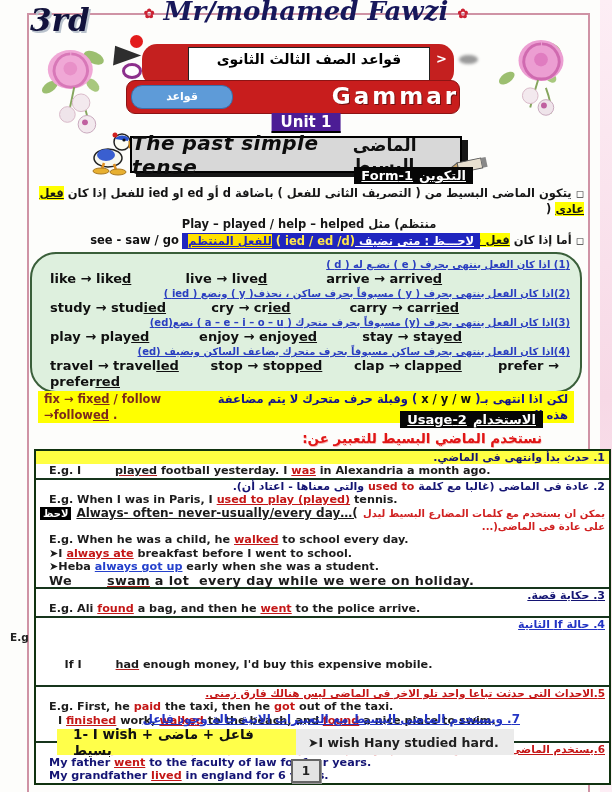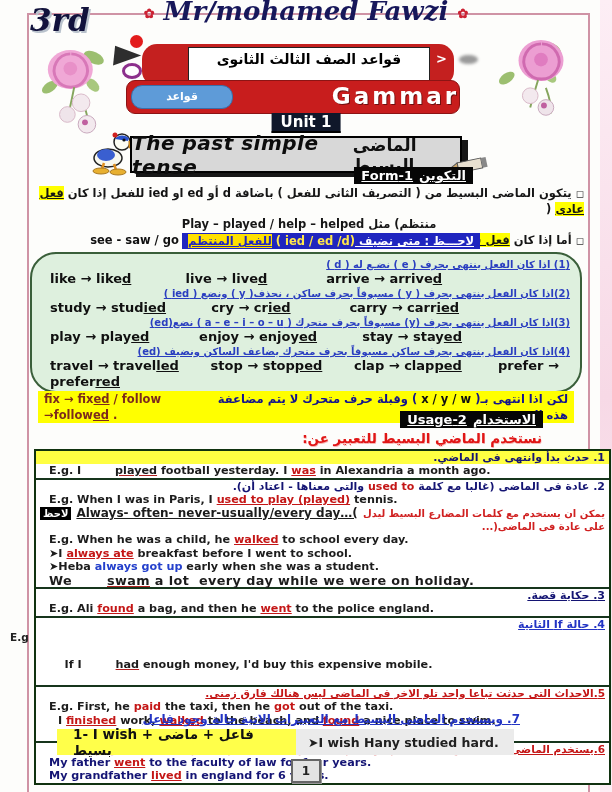--- a/index.html
+++ b/index.html
@@ -32,21 +32,21 @@
     background:#fff;border:3px solid #8c2f8c;}
   .graydot{position:absolute;right:-24px;top:11px;width:19px;height:9px;border-radius:50%;background:#9a9a9a;filter:blur(1.5px);}
 
   .banner2{left:126px;top:80px;width:332px;height:32px;background:#c81d1d;border-radius:9px;border:1px solid #8c1414;}
   .banner2 .gram{display:block;color:#fff;font-weight:bold;font-size:23px;letter-spacing:3px;
     text-align:right;padding-left:95px;line-height:30px;text-shadow:1px 1px 0 #6e0f0f;}
   .banner2 .gbtn{position:absolute;left:4px;top:4px;width:100px;height:22px;background:#5e9bd8;
     border:1px solid #3a6ea8;border-radius:11px;color:#fff;font-weight:bold;font-size:11px;
     text-align:center;line-height:22px;}
 
-  .unit{left:50%;transform:translateX(-50%);top:113px;background:#0f172a;color:#fff;
+  .unit{left:50%;transform:translateX(-50%);top:113px;background:#4c1d95;color:#fff;
     font-weight:bold;font-size:15px;padding:0 9px;height:18px;line-height:18px;border-bottom:2px solid #000;}
 
   .lesson{left:130px;top:136px;width:328px;height:33px;background:#d8d8d8;border:2px solid #000;
     box-shadow:6px 4px 0 0 #161616;display:flex;align-items:center;justify-content:center;gap:9px;}
   .lesson .len{font-weight:bold;font-style:italic;font-size:20px;color:#0d0d0d;letter-spacing:0.5px;}
   .lesson .lar{font-weight:bold;font-size:17px;color:#101010;}
   .duck{position:absolute;left:88px;top:130px;}
   .pencil{position:absolute;left:446px;top:158px;transform:rotate(-12deg);}
 
   
@@ -108,21 +108,21 @@
 
   .pagenum{left:50%;transform:translateX(-50%);top:759px;width:26px;height:20px;border:2px solid #666;
     background:#e3e3e3;box-shadow:1px 1px 0 #999;text-align:center;font-weight:bold;font-size:12px;
     line-height:20px;color:#222;}
 
   
   span.su{text-decoration:underline;}
   span.du{text-decoration:underline;text-decoration-color:#b02020;padding-left:30px;}
   span.ru{color:#c41616;text-decoration:underline;}
   span.rd{color:#c41616;}
-  span.bu{color:#2440cc;}
+  span.bu{color:#2440cc;text-decoration:underline;}
   span.hl{background:#ffff00;}
   span.u{text-decoration:underline;}
   span.b{color:#111;}
   span.dk{color:#17175e;}
 
   .rose{position:absolute;}
 </style>
 </head>
 <body>
 
@@ -264,21 +264,21 @@
     <span class="alabel">لاحظ</span>
     <span class="aen">Always- often- never-usually/every day…(</span>
     <span class="aar">يمكن ان يستخدم مع كلمات المضارع البسيط ليدل على عادة فى الماضى(...</span>
   </div>
   <div class="urow eg"><span>E.g. When he was a child, he </span><span class="ru">walked</span><span> to school every day.</span></div>
   <div class="urow eg"><span>➤I </span><span class="ru">always ate</span><span> breakfast before I went to school.</span></div>
   <div class="urow eg"><span>➤Heba </span><span class="bu">always got up</span><span> early when she was a student.</span></div>
   <div class="urow eg bigline"><span>We </span><span class="du">swam</span><span> a lot  every day while we were on holiday.</span></div>
 
   <div class="urow rtl title bt tu">3. حكاية قصة.</div>
-  <div class="urow eg"><span>E.g. Ali </span><span class="ru">found</span><span> a bag, and then he </span><span class="ru">went</span><span> to the police england.</span></div>
+  <div class="urow eg"><span>E.g. Ali </span><span class="ru">found</span><span> a bag, and then he </span><span class="ru">went</span><span> to the police arrive.</span></div>
 
   <div class="urow rtl title bt tu tblue">4. حالة If الثانية</div>
   <div class="urow eg relrow">
     <span class="hang">E.g</span>
     <span><span>If I </span><span class="du">had</span><span> enough money, I'd buy this expensive mobile.</span></span>
   </div>
 
   <div class="urow rtl title bt tu tred">5.الاحداث التى حدثت تباعا واحد تلو الاخر فى الماضى ليس هنالك فارق زمنى.</div>
   <div class="urow eg"><span>E.g. First, he </span><span class="rd">paid</span><span> the taxi, then he </span><span class="rd">got</span><span> out of the taxi.</span></div>
   <div class="urow eg2"><span>I </span><span class="ru">finished</span><span> work, </span><span class="ru">walked</span><span> to the beach, and </span><span class="ru">found</span><span> a nice place to swim.</span></div>

